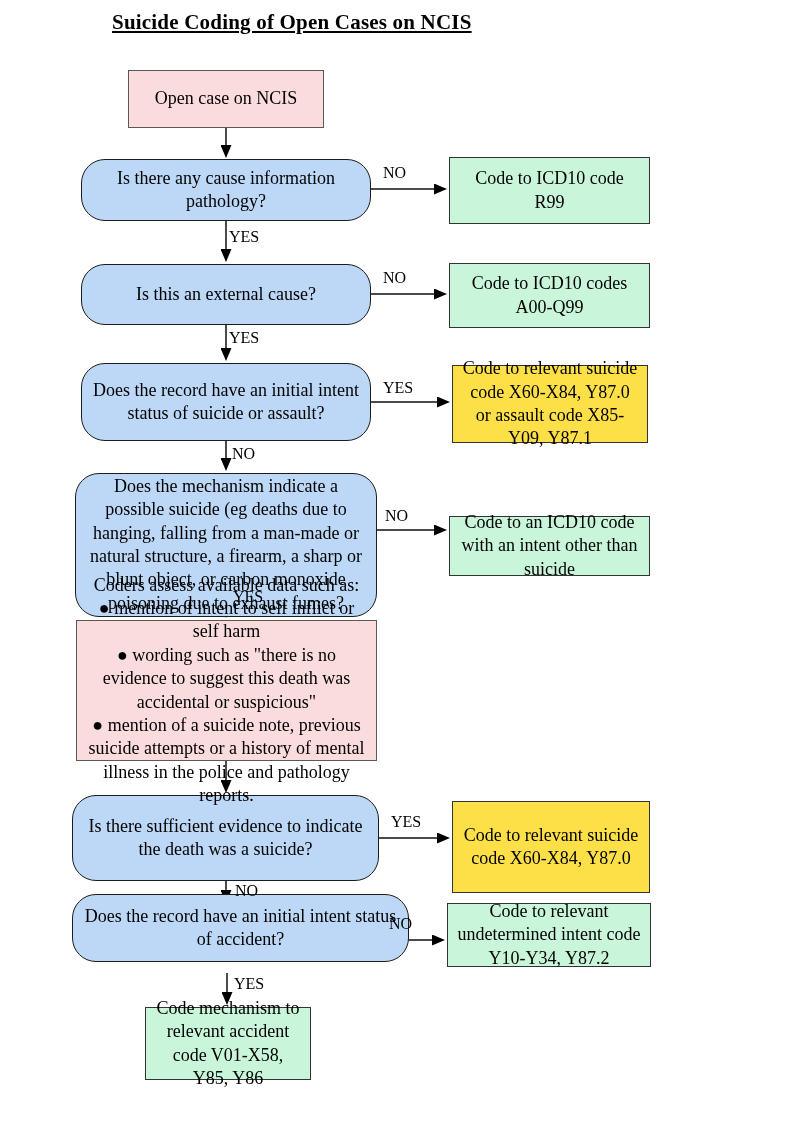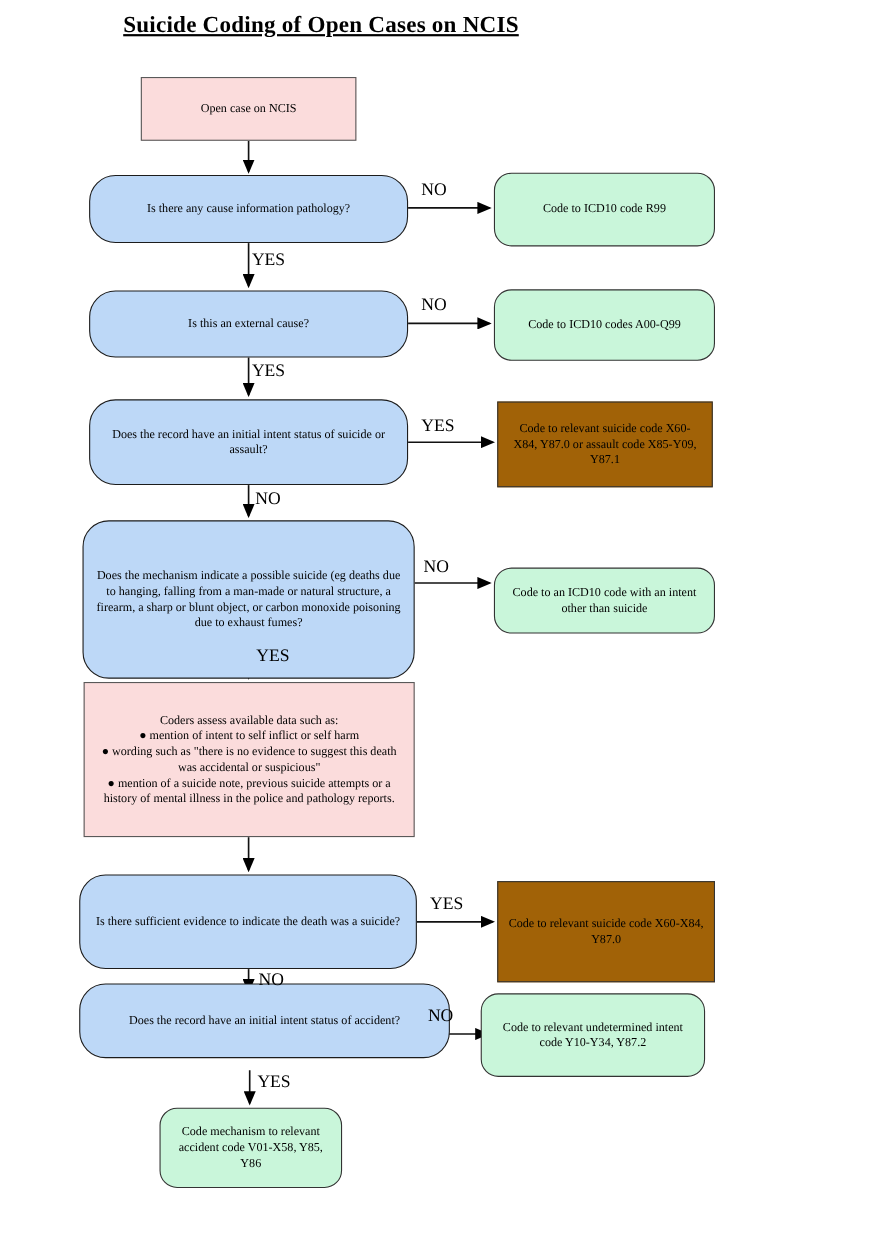--- a/index.html
+++ b/index.html
@@ -9,28 +9,28 @@
     overflow:hidden;
   }
   .title {
     position:absolute; left:112px; top:10px; margin:0;
     font-size:21px; font-weight:700; letter-spacing:0.2px;text-decoration:underline;
   }
   .edges { position:absolute; left:0; top:0; }
   .node {
     position:absolute; box-sizing:border-box;
     display:flex; flex-direction:column; align-items:center; justify-content:center;
-    text-align:center; font-size:11px; line-height:1.3;
+    text-align:center; font-size:18px; line-height:1.3;
     padding:4px 9px; border:1.5px solid #333333;
   }
   .node p { margin:0; }
   .blue   { background:#bdd8f7; border-color:#1c1c1c; border-radius:24px; }
   .pink   { background:#fbdcdc; border-color:#595959; }
-  .green  { background:#c9f6da; border-color:#333333;border-radius:16px; }
-  .yellow { background:#a16207; border-color:#333333; }
+  .green  { background:#c9f6da; border-color:#333333; }
+  .yellow { background:#fde047; border-color:#333333; }
   .assess p { margin:0; }
   .elabel { position:absolute; font-size:16px; line-height:1; white-space:nowrap; }
 </style>
 </head>
 <body>
 
 <div class="page">
 
   <h1 class="title">Suicide Coding of Open Cases on NCIS</h1>
 
@@ -106,21 +106,21 @@
   </div>
 
   <div class="node yellow" style="left:452px;top:801px;width:198px;height:92px">
     <p>Code to relevant suicide code X60-X84, Y87.0</p>
   </div>
 
   <div class="node blue" style="left:72px;top:894px;width:337px;height:68px">
     <p>Does the record have an initial intent status of accident?</p>
   </div>
 
-  <div class="node green" style="left:437px;top:903px;width:204px;height:76px">
+  <div class="node green" style="left:447px;top:903px;width:204px;height:64px">
     <p>Code to relevant undetermined intent code Y10-Y34, Y87.2</p>
   </div>
 
   <div class="node green" style="left:145px;top:1007px;width:166px;height:73px">
     <p>Code mechanism to relevant accident code V01-X58, Y85, Y86</p>
   </div>
 
   <span class="elabel" style="left:383px;top:165px">NO</span>
   <span class="elabel" style="left:229px;top:229px">YES</span>
   <span class="elabel" style="left:383px;top:270px">NO</span>

